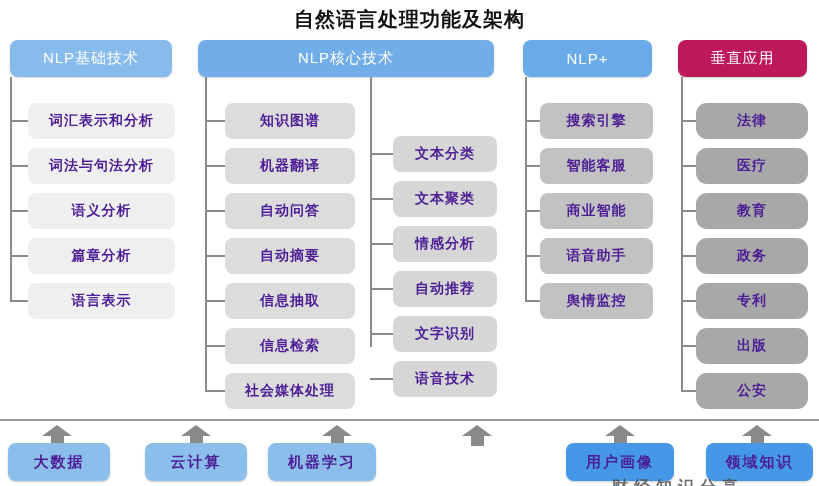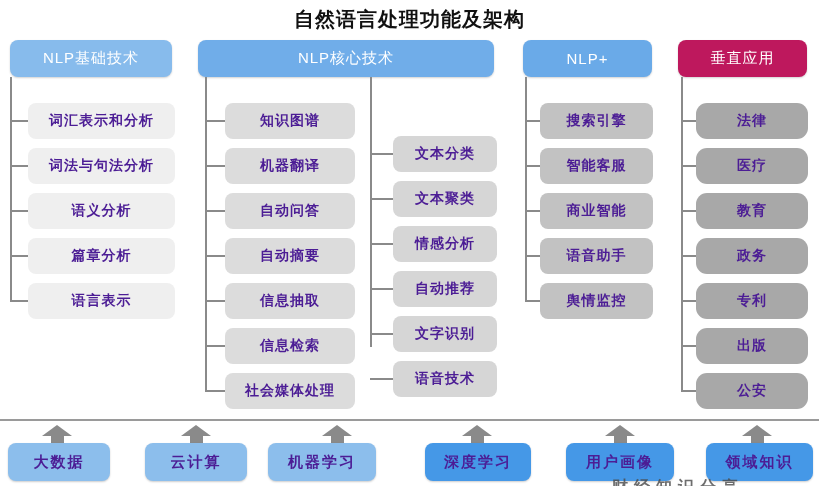--- a/index.html
+++ b/index.html
@@ -150,19 +150,18 @@
       <div class="stem"></div>
     </div>
   <div class="arrow" style="left:742px">
       <div class="tri"></div>
       <div class="stem"></div>
     </div>
 
   <div class="fnode fl f1">大数据</div>
   <div class="fnode fl f2">云计算</div>
   <div class="fnode fl f3">机器学习</div>
-  <div class="fnode fd f4">深度学习</div>
   <div class="fnode fd f5">用户画像</div>
   <div class="fnode fd f6">领域知识</div>
 
   <div class="wm">财经知识分享</div>
 
 </div>
 
 </body></html>

